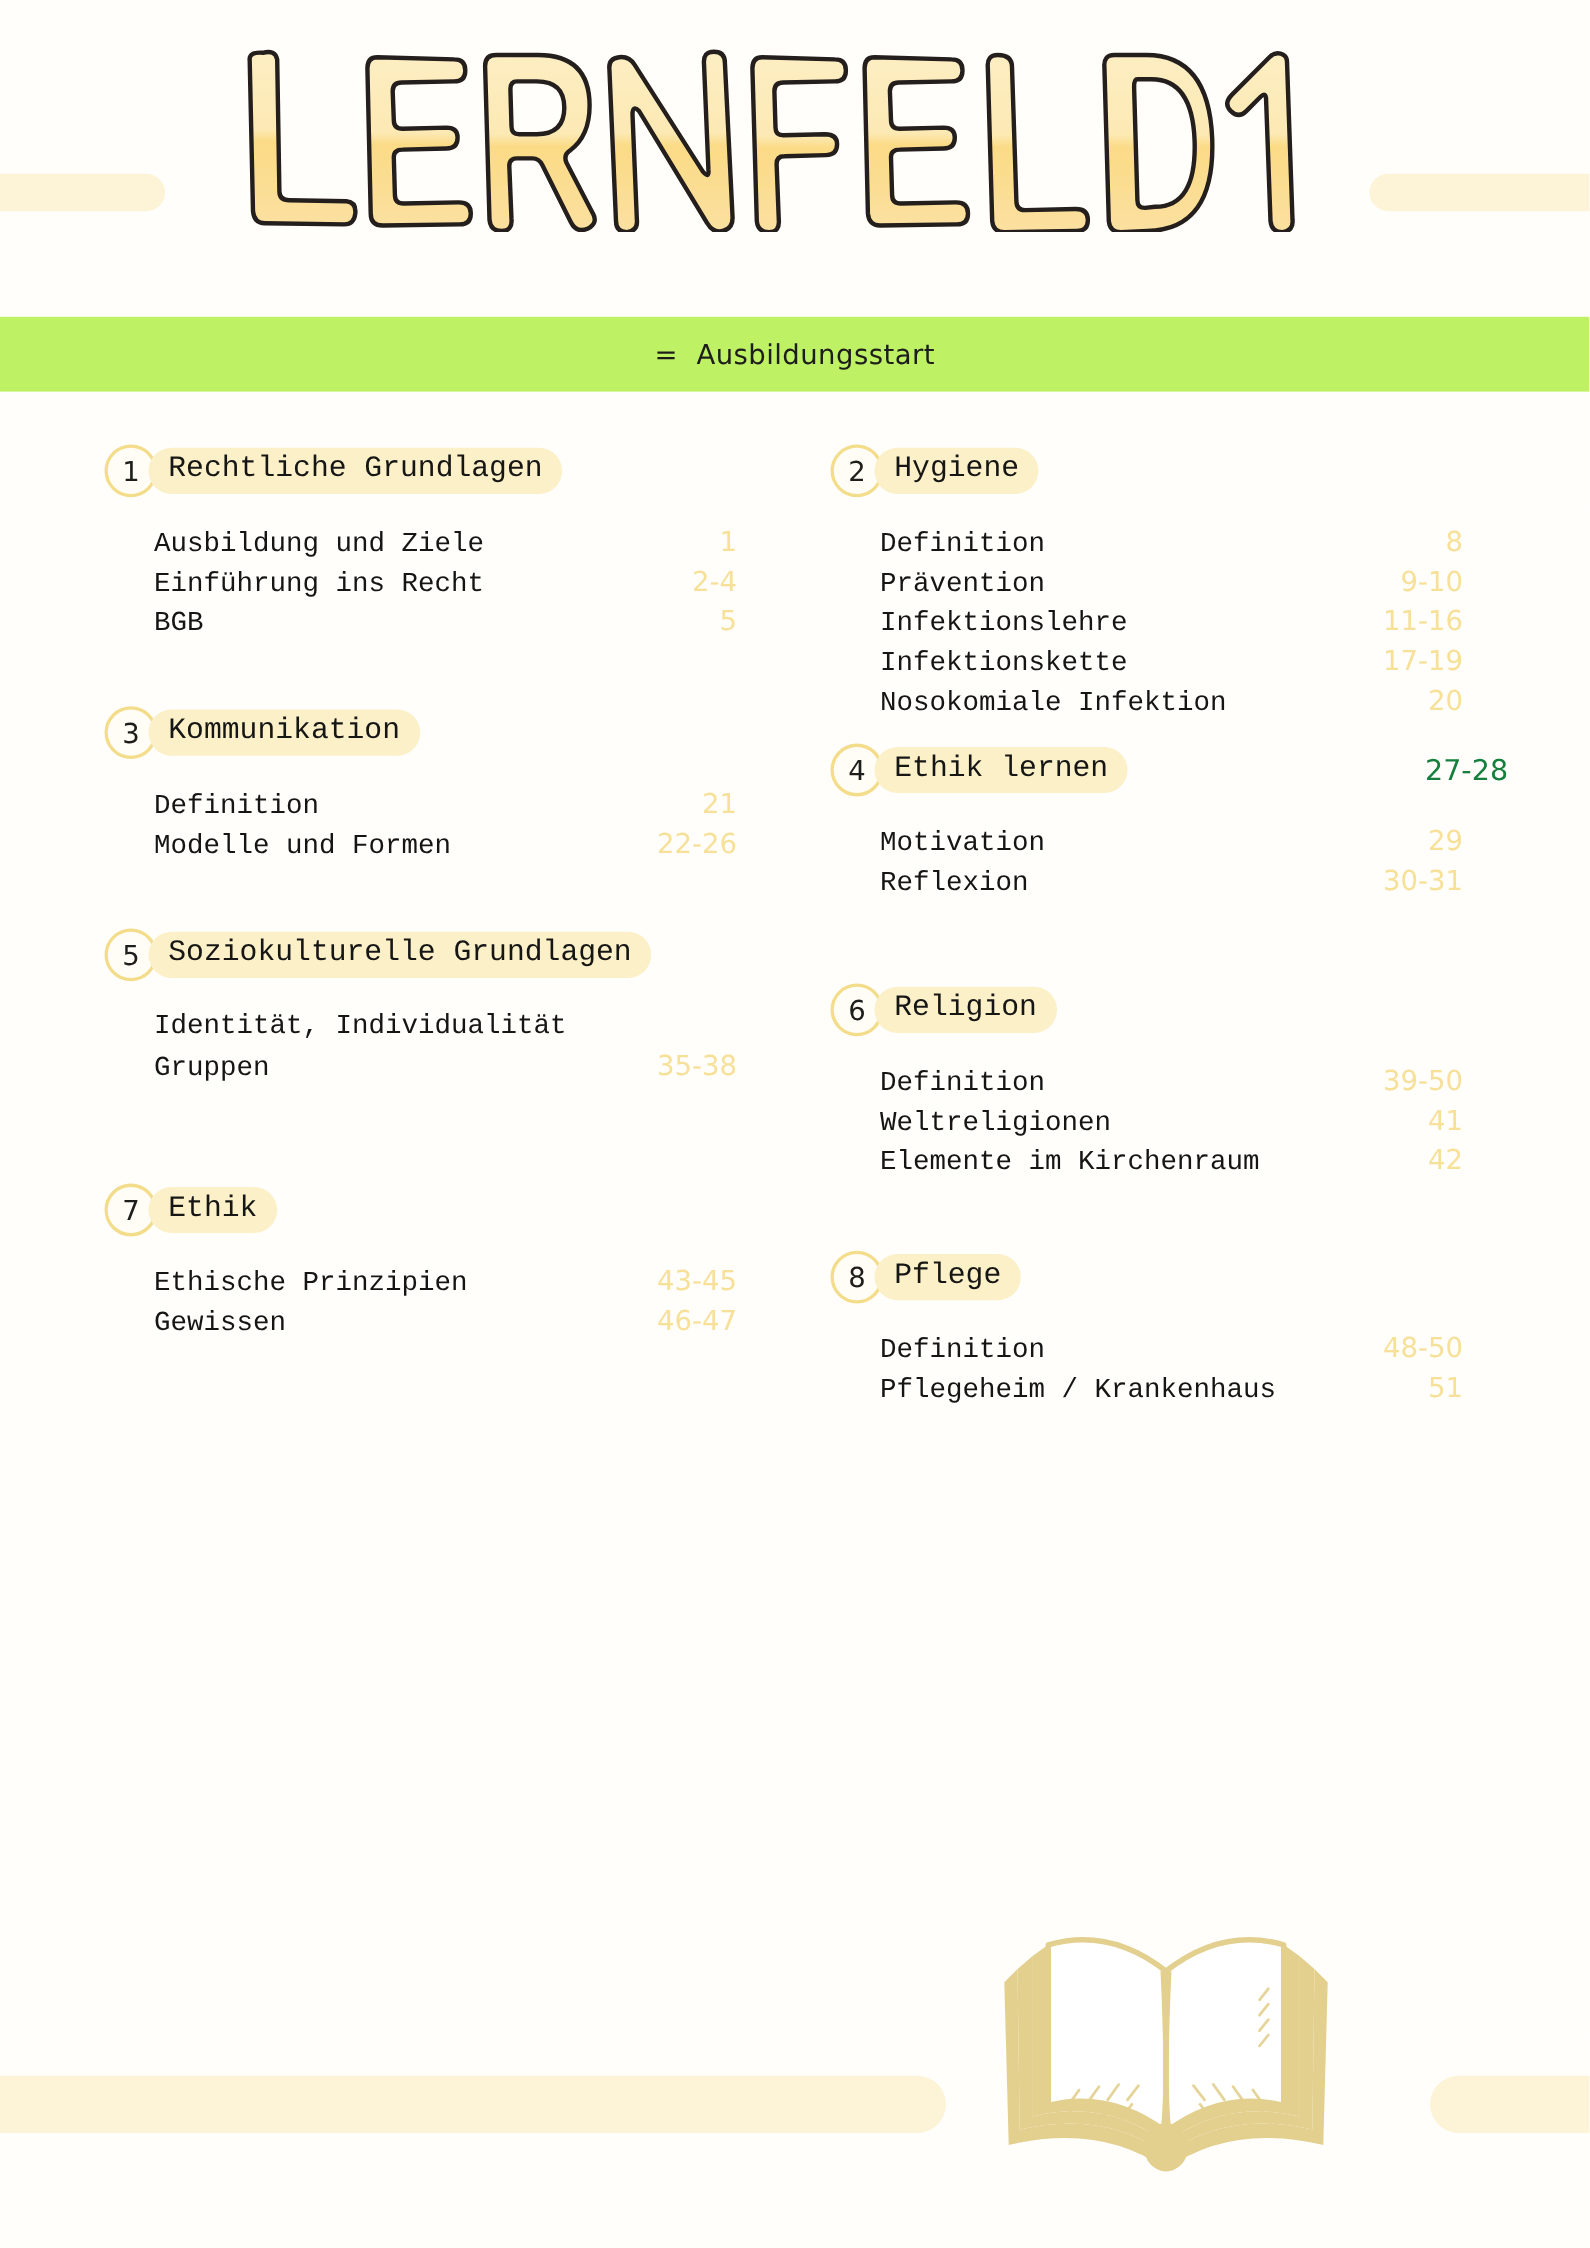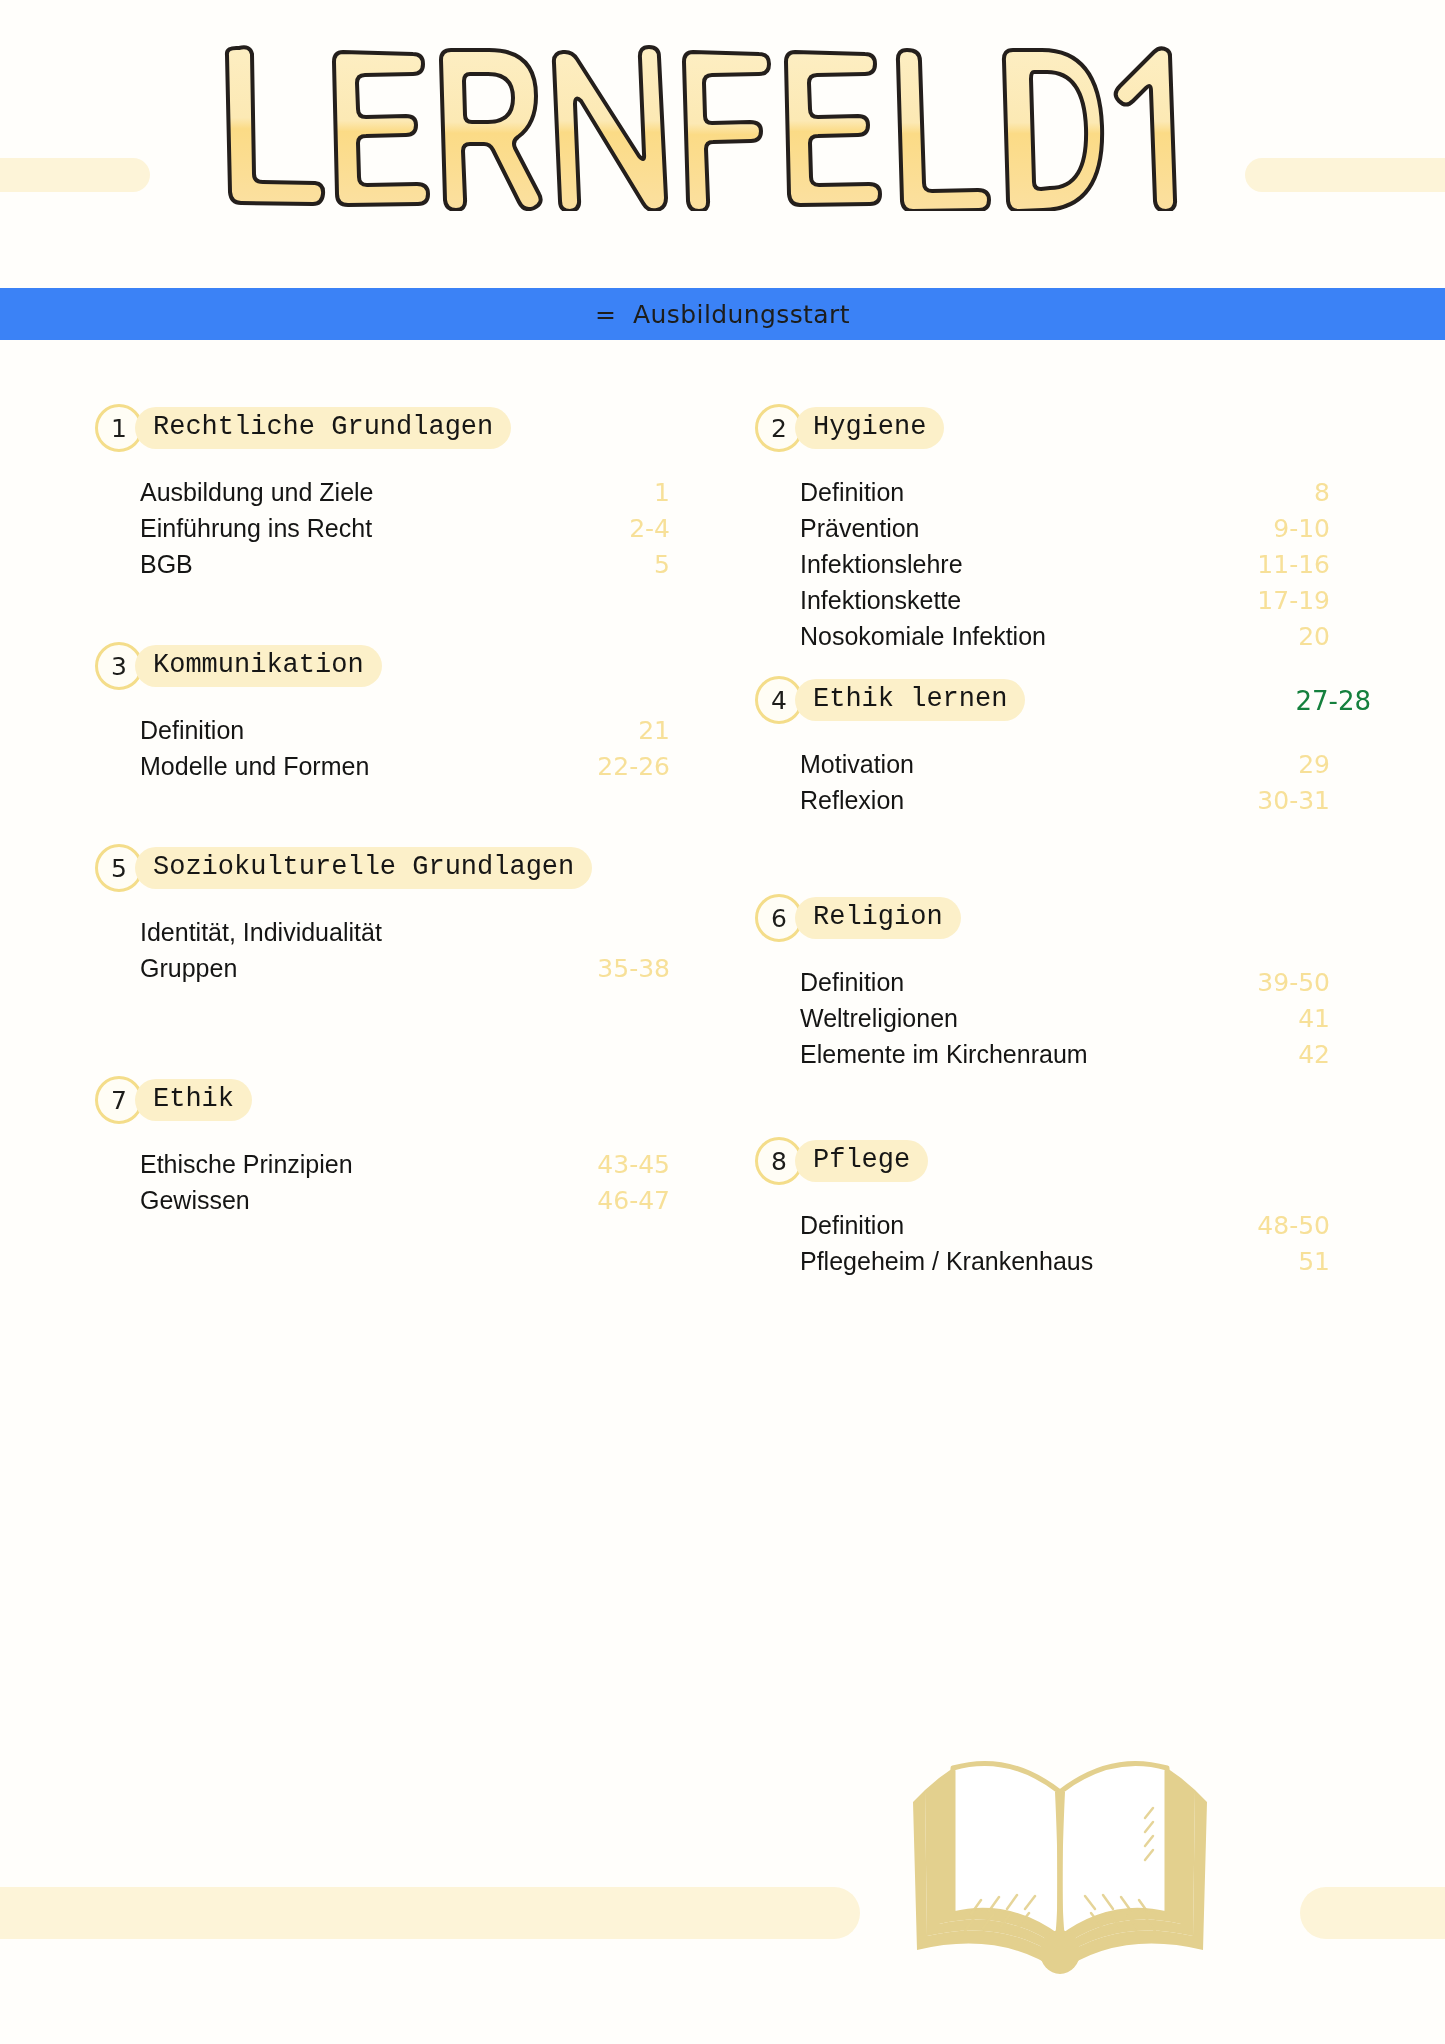--- a/index.html
+++ b/index.html
@@ -25,22 +25,22 @@
 
   
   #title-wrap {
     position:absolute; left:0; top:28px; width:1445px; height:190px;
     display:flex; align-items:center; justify-content:center;
   }
   #title-svg { display:block; }
 
   
   #subtitle-banner {
-    position:absolute; left:0; top:288px; width:1445px; height:52px;
-    background:#3b82f6;
+    position:absolute; left:0; top:288px; width:1445px; height:68px;
+    background:#bef264;
     display:flex; align-items:center; justify-content:center;
   }
   #subtitle-text {
     font-family:"DejaVu Sans", sans-serif;
     font-size:25px; color:#1d1d1b; letter-spacing:.4px;
     white-space:pre;
   }
 
   
   #content {
@@ -77,21 +77,21 @@
     white-space:nowrap;
   }
 
   .entries { margin-top:22px; padding-left:45px; width:575px; }
   .entry {
     display:flex; align-items:baseline; justify-content:space-between;
     height:36px;
   }
   .entry-label {
     font-size:25px; color:#151514; white-space:nowrap;
-    font-family:Liberation Sans, sans-serif;
+    font-family:Liberation Mono, monospace;
   }
   .entry-page {
     font-size:25px; color:#f7e098; white-space:nowrap;
     font-family:"DejaVu Sans", sans-serif; text-align:right;
     min-width:90px;
   }
   .entry-page.blank { color:transparent; }
 
   
   #book-illo {

